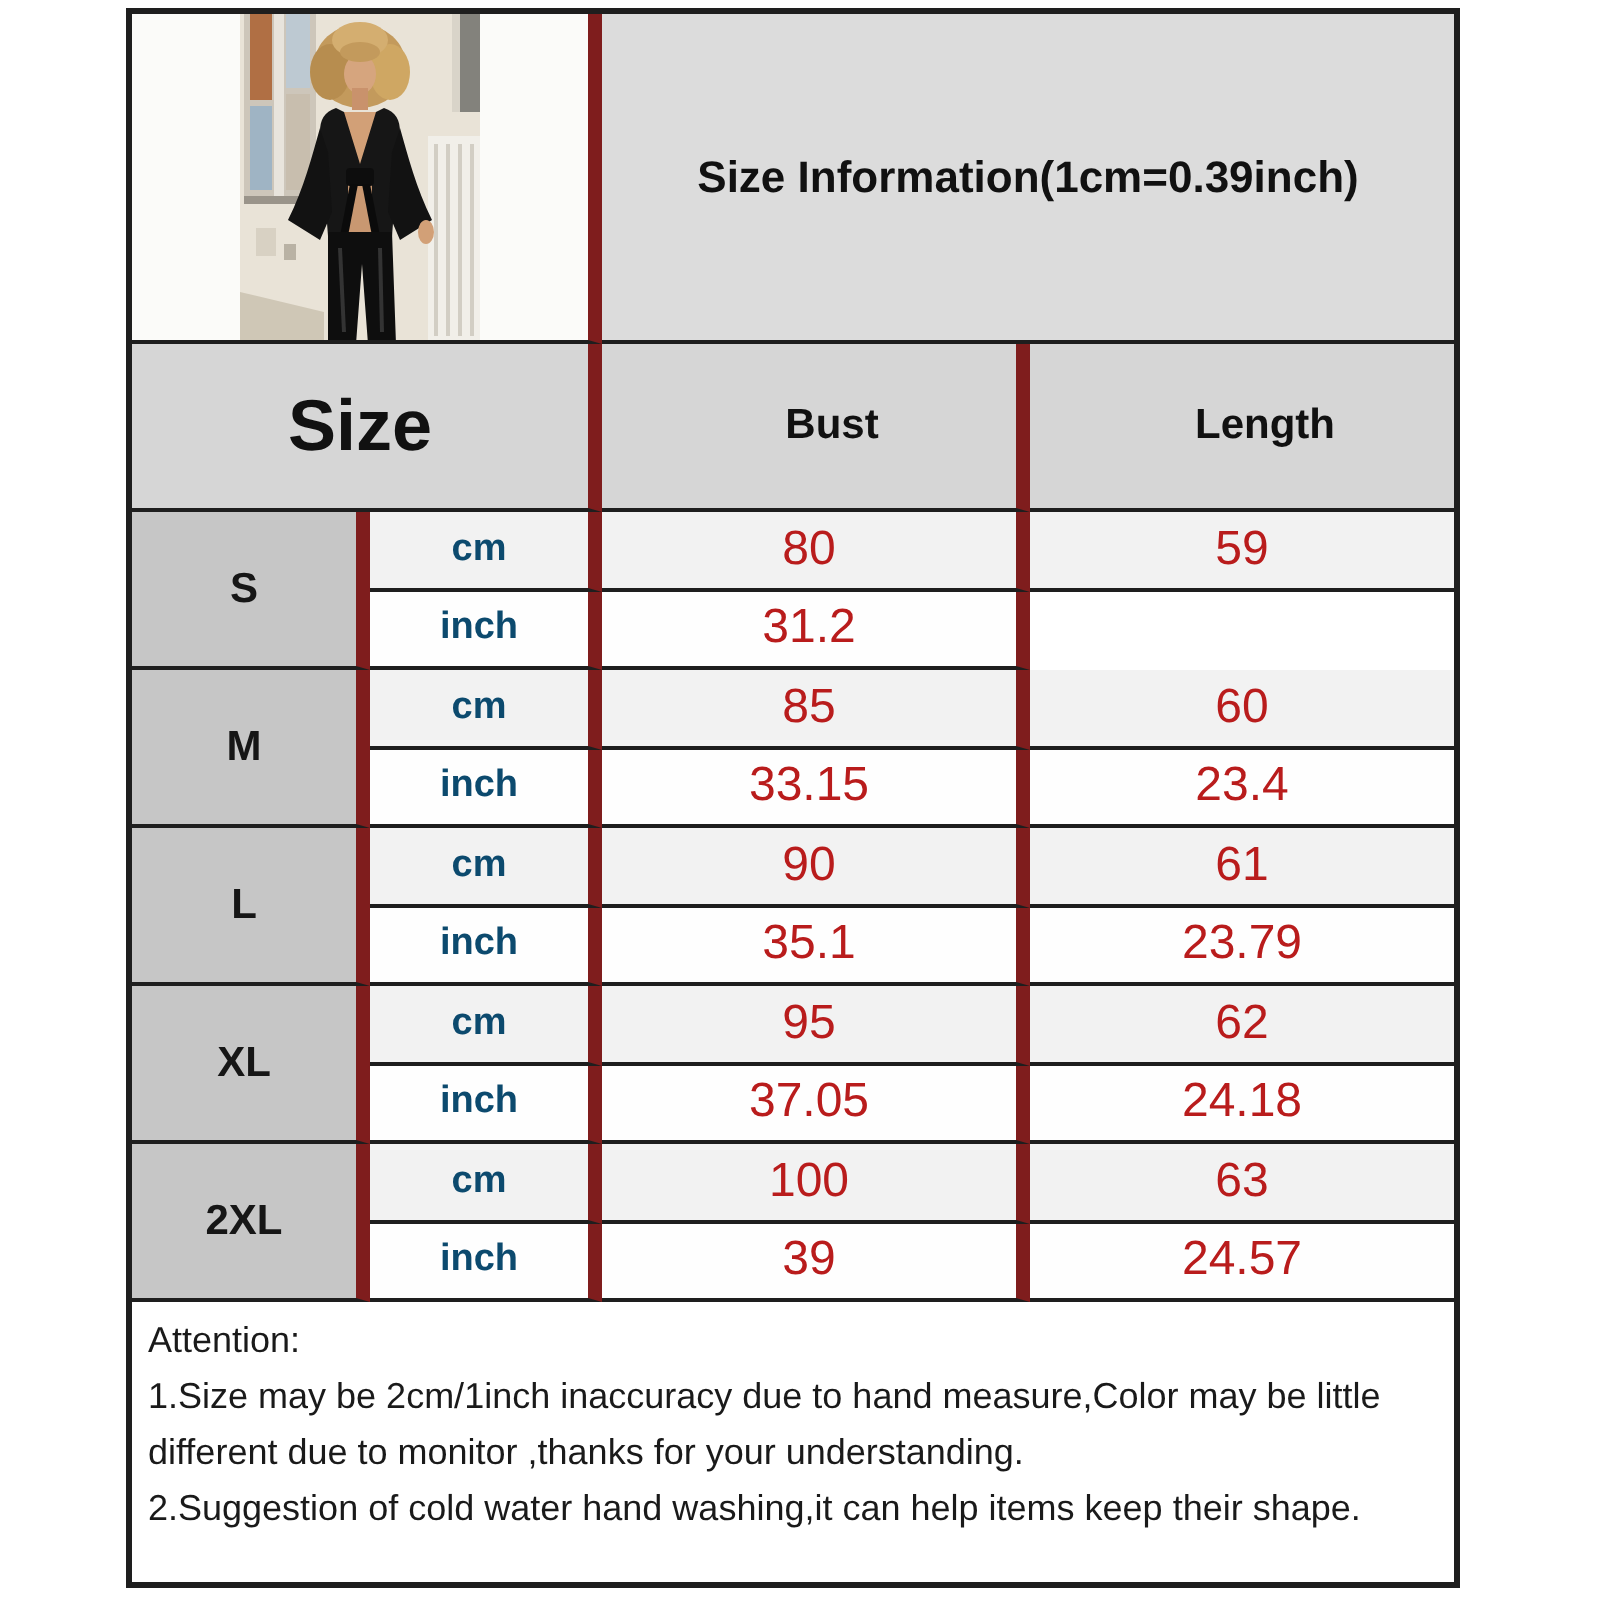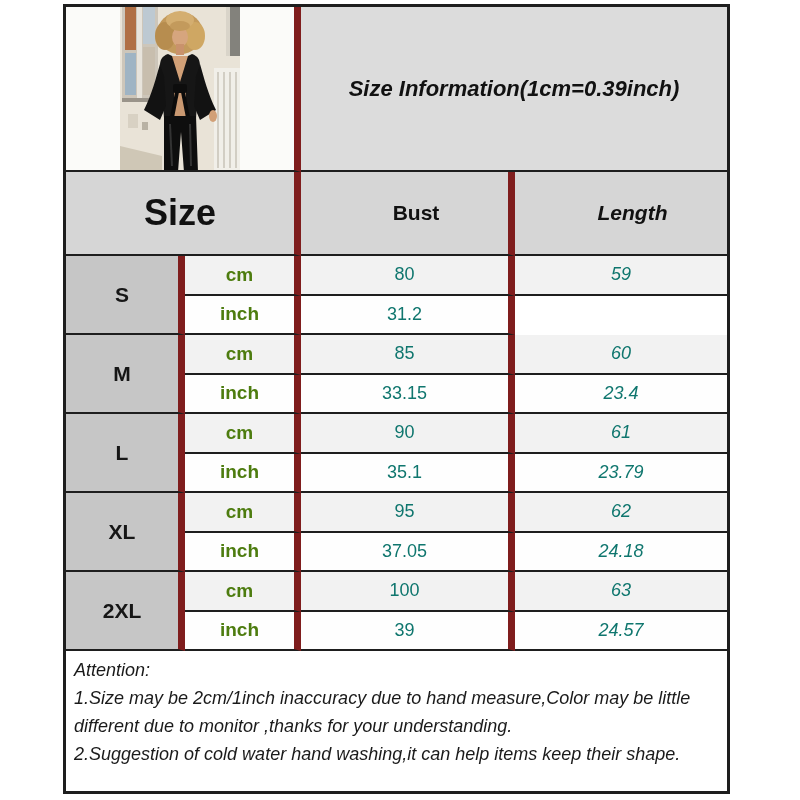--- a/index.html
+++ b/index.html
@@ -26,21 +26,21 @@
   }
   .cell {
     border-right: 7px solid #7f1d1d;
     border-bottom: 2px solid #1e1e1e;
     display: flex;
     align-items: center;
     justify-content: center;
     color: #141414;
     overflow: hidden;
   }
-  .no-r { border-right: none; font-style: italic; }
+  .no-r { border-right: none; }
   .no-b { border-bottom: none; }
   .c1  { grid-column: 1; }
   .c2  { grid-column: 2; }
   .c3  { grid-column: 3; }
   .c4  { grid-column: 4; }
   .c12 { grid-column: 1 / 3; }
   .c34 { grid-column: 3 / 5; }
   .c14 { grid-column: 1 / 5; }
   .photo-cell { background: #fbfbf9; }
   .photo-cell svg { display: block; }
@@ -52,22 +52,22 @@
   }
   .header-cell { background: #d6d6d6; font-weight: bold; color: #111111; }
   .size-header { font-size: 36px; }
   .col-header  { font-size: 21px; padding-left: 23px; }
   .size-cell {
     background: #c6c6c6;
     font-weight: bold;
     font-size: 21px;
     color: #161616;
   }
-  .unit-cell  { font-weight: bold; font-size: 19px; color: #4d7c0f; }
-  .value-cell { font-size: 18px; color: #0f766e; }
+  .unit-cell  { font-weight: bold; font-size: 19px; color: #0c4a6e; }
+  .value-cell { font-size: 24px; color: #b91c1c; }
   .row-cm   { background: #f2f2f2; }
   .row-inch { background: #fefefe; }
   .attention-cell {
     background: #ffffff;
     flex-direction: column;
     align-items: flex-start;
     justify-content: flex-start;
     padding: 5px 8px;
     font-size: 18px;
     line-height: 28px;

